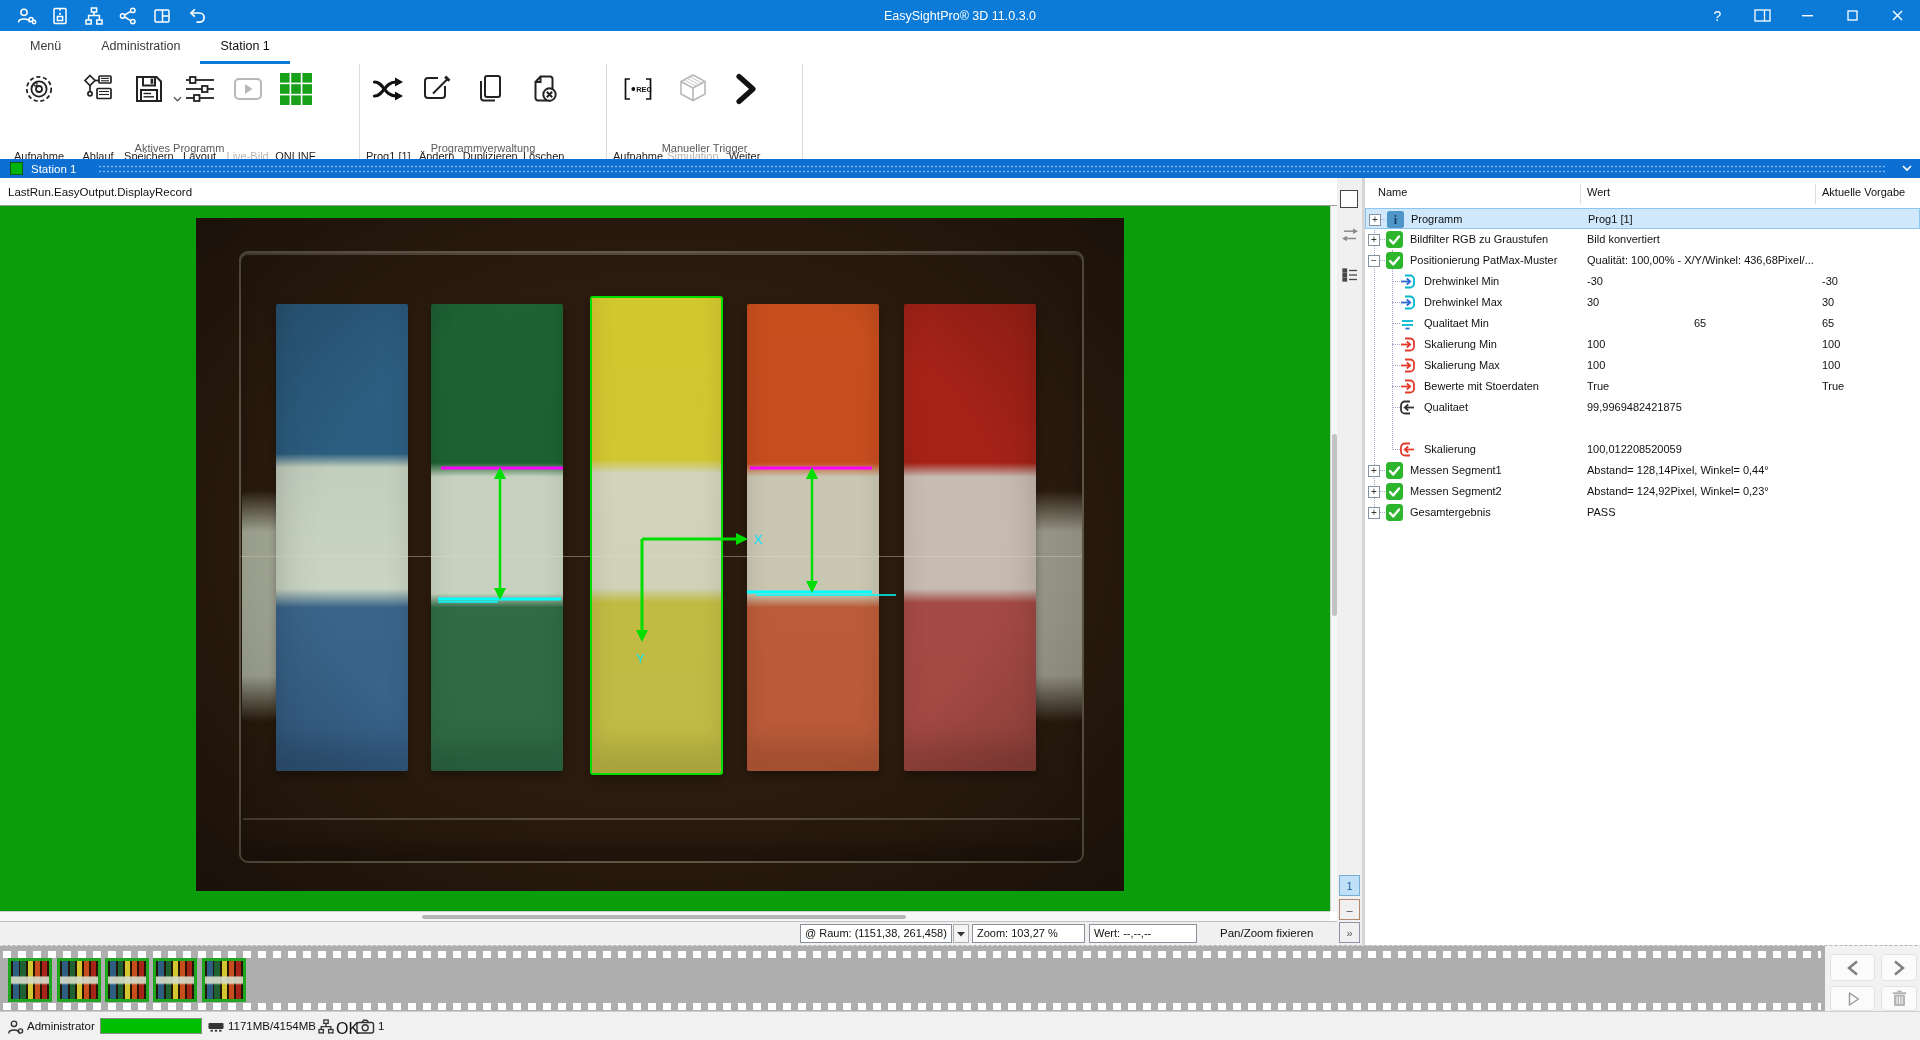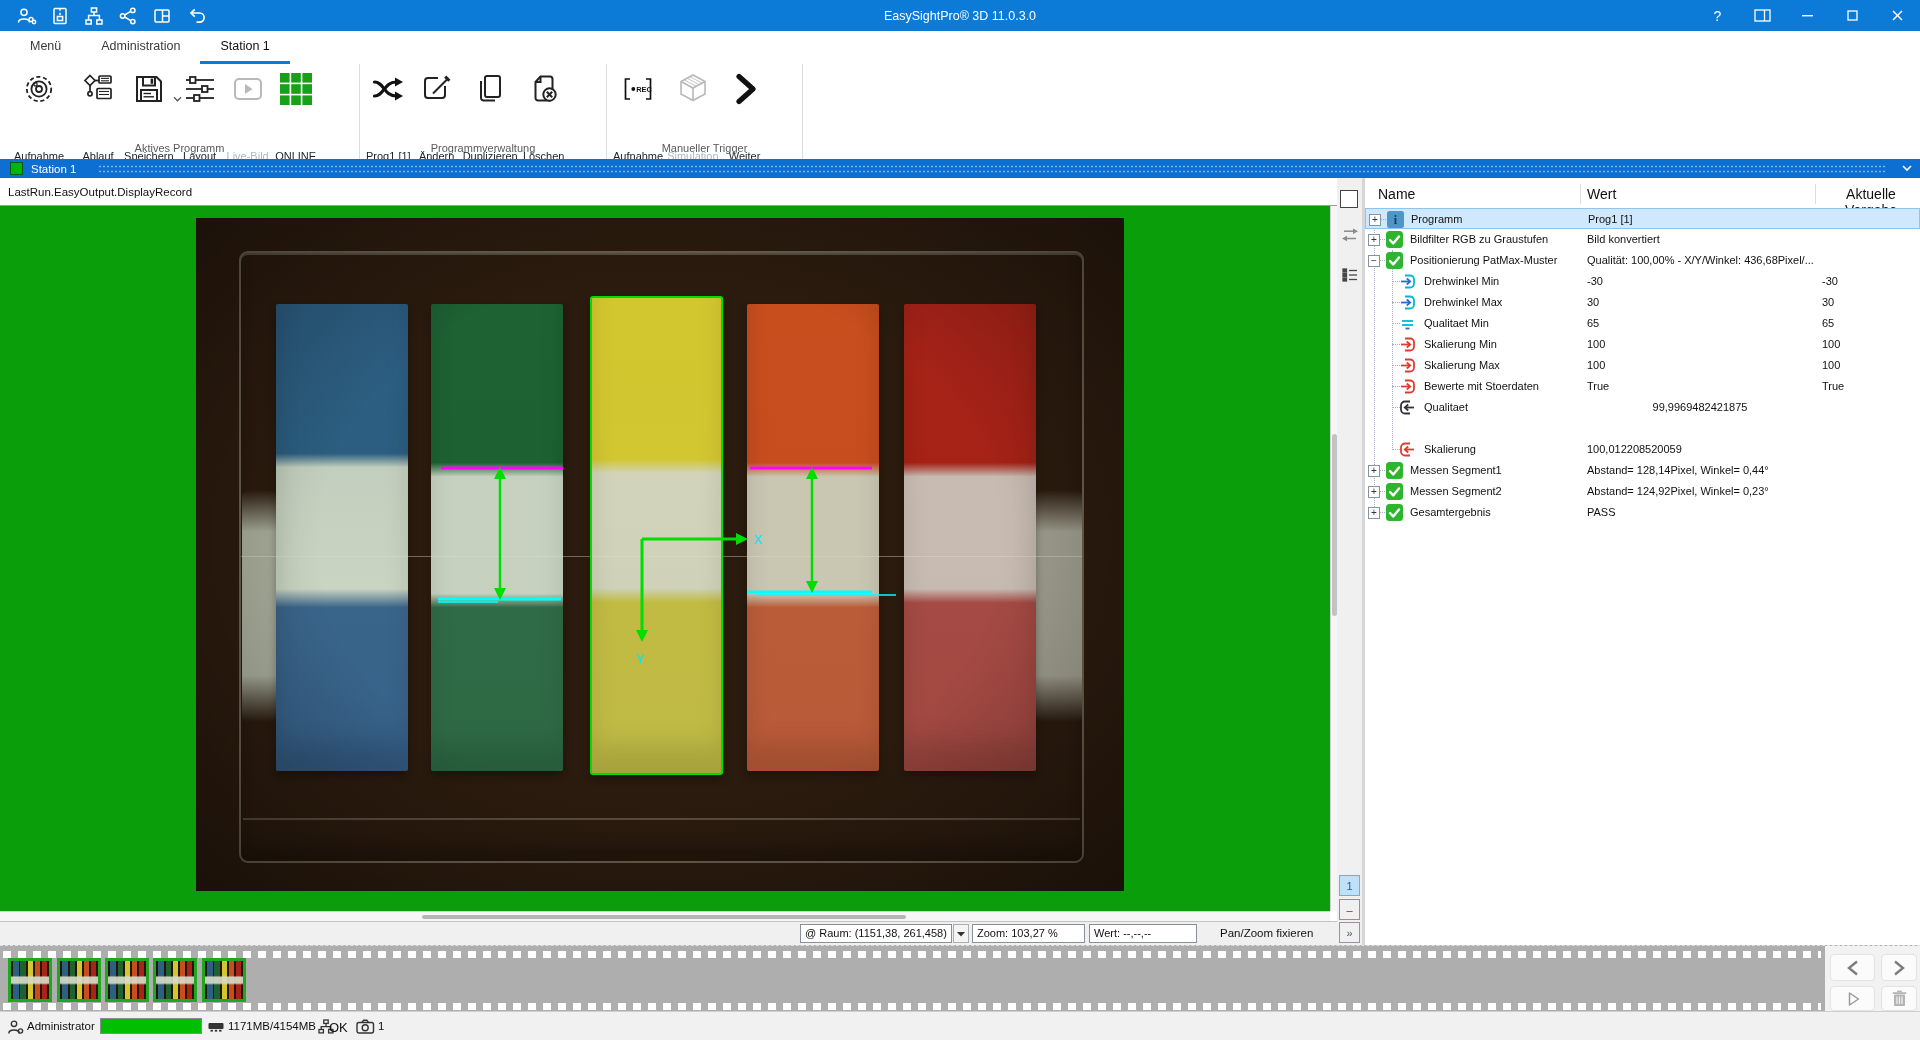--- a/index.html
+++ b/index.html
@@ -80,21 +80,21 @@
 #overview-btn{top:12px;background:#fff;border:1px solid #444;width:18px;height:18px;left:3px;}
 #swap-btn{top:46px;}
 #list-btn{top:86px;}
 #view1-btn{top:697px;background:#bfe0f7;border:1px solid #74aed6;color:#1c5f96;font-size:11px;}
 #collapse-btn{top:721px;border:1px solid #b0876f;color:#444;font-size:11px;}
 #more-btn{top:744px;border:1px solid #9a8faa;color:#555;font-size:11px;}
 #splitter{position:absolute;left:1362px;top:178px;width:3px;height:767px;background:#d6d6d6;}
 
 
 #rightpanel{position:absolute;left:1365px;top:178px;width:555px;height:767px;background:#fff;overflow:hidden;}
-.colhead{position:absolute;top:8px;font-size:14px;color:#111;text-align:center;}
+.colhead{position:absolute;top:8px;font-size:11px;color:#111;}
 #colsep1{position:absolute;left:215px;top:6px;width:1px;height:20px;background:#ddd;}
 #colsep2{position:absolute;left:450px;top:6px;width:1px;height:20px;background:#ddd;}
 #treerows{position:absolute;left:0;top:0;width:555px;height:767px;}
 .trow{position:absolute;left:0;width:555px;height:21px;}
 .trow.selected{background:#cfe8fc;border:1px solid #8cc5ef;}
 .stub{position:absolute;top:10px;border-top:1px dotted #a9a9cf;}
 .stub.l0{left:9px;width:11px;}
 .stub.l1{left:27px;width:8px;}
 .guide{position:absolute;width:1px;border-left:1px dotted #a9a9cf;}
 .expander{position:absolute;left:3px;top:4.5px;width:12px;height:12px;background:#fff;border:1px solid #8593a2;font-size:10px;line-height:10px;text-align:center;color:#333;}
@@ -122,21 +122,21 @@
 #ftrash{left:56px;top:40px;width:36px;height:25px;}
 
 
 #bottombar{position:absolute;left:0;top:1011px;width:1920px;height:45px;background:#f1f1f1;border-top:1px solid #cfcfcf;}
 #bb-user-icon{position:absolute;left:7px;top:7px;}
 #bb-user{position:absolute;left:27px;top:8px;font-size:11.5px;color:#111;}
 #bb-progress{position:absolute;left:100px;top:6px;width:102px;height:16px;border:1px solid #8a8a8a;background:#00bf00;}
 #bb-mem-icon{position:absolute;left:208px;top:10px;}
 #bb-mem{position:absolute;left:228px;top:8px;font-size:11.5px;color:#111;}
 #bb-net-icon{position:absolute;left:318px;top:7px;}
-#bb-net{position:absolute;left:329px;top:8px;font-size:13px;color:#111;}
+#bb-net{position:absolute;left:336px;top:8px;font-size:16px;color:#111;}
 #bb-cam-icon{position:absolute;left:356px;top:7px;}
 #bb-cam{position:absolute;left:378px;top:8px;font-size:11.5px;color:#111;}
 </style>
 </head>
 <body>
 
 <div id="titlebar">
   <div id="qicons">
       <span class="qicon">
         <svg width="21" height="20" fill="none" stroke="#fff" stroke-width="1.5">
@@ -575,21 +575,21 @@
           <svg width="17" height="17" fill="none">
             <path d="M6,2.5 h5 a4,4 0 0 1 4,4 v4 a4,4 0 0 1 -4,4 h-5" stroke="#00b9cf" stroke-width="1.8"></path>
             <path d="M2,8.5 h8.5" stroke="#2f6bd0" stroke-width="1.8"></path>
             <path d="M7.8,5.5 L11.2,8.5 L7.8,11.5" stroke="#2f6bd0" stroke-width="1.8"></path>
           </svg>
         </span>
         <span class="tname child">Drehwinkel Max</span>
         <span class="twert">30</span>
         <span class="tvor">30</span>
       </div>
-      <div class="trow" style="top: 135px;">
+      <div class="trow" style="top: 135px; text-align: center;">
         <div class="stub l1"></div>
         <span class="ticon child">
           <svg width="17" height="17" fill="none">
             <line x1="3" y1="6" x2="14" y2="6" stroke="#00b9cf" stroke-width="1.8"></line>
             <line x1="3" y1="10" x2="14" y2="10" stroke="#00b9cf" stroke-width="1.8"></line>
             <line x1="6.5" y1="13.5" x2="10.5" y2="13.5" stroke="#2f6bd0" stroke-width="1.8"></line>
           </svg>
         </span>
         <span class="tname child">Qualitaet Min</span>
         <span class="twert">65</span>
@@ -627,21 +627,21 @@
           <svg width="17" height="17" fill="none">
             <path d="M6,2.5 h5 a4,4 0 0 1 4,4 v4 a4,4 0 0 1 -4,4 h-5" stroke="#e23b2e" stroke-width="1.8"></path>
             <path d="M2,8.5 h8.5" stroke="#e23b2e" stroke-width="1.8"></path>
             <path d="M7.8,5.5 L11.2,8.5 L7.8,11.5" stroke="#e23b2e" stroke-width="1.8"></path>
           </svg>
         </span>
         <span class="tname child">Bewerte mit Stoerdaten</span>
         <span class="twert">True</span>
         <span class="tvor">True</span>
       </div>
-      <div class="trow" style="top: 219px; text-align: center;">
+      <div class="trow" style="top: 219px;">
         <div class="stub l1"></div>
         <span class="ticon child">
           <svg width="17" height="17" fill="none">
             <path d="M11,2.5 H6 a4,4 0 0 0 -4,4 v4 a4,4 0 0 0 4,4 h5" stroke="#333" stroke-width="1.8"></path>
             <path d="M15,8.5 H6.5" stroke="#333" stroke-width="1.8"></path>
             <path d="M9.2,5.5 L5.8,8.5 L9.2,11.5" stroke="#333" stroke-width="1.8"></path>
           </svg>
         </span>
         <span class="tname child">Qualitaet</span>
         <span class="twert">99,9969482421875</span>

